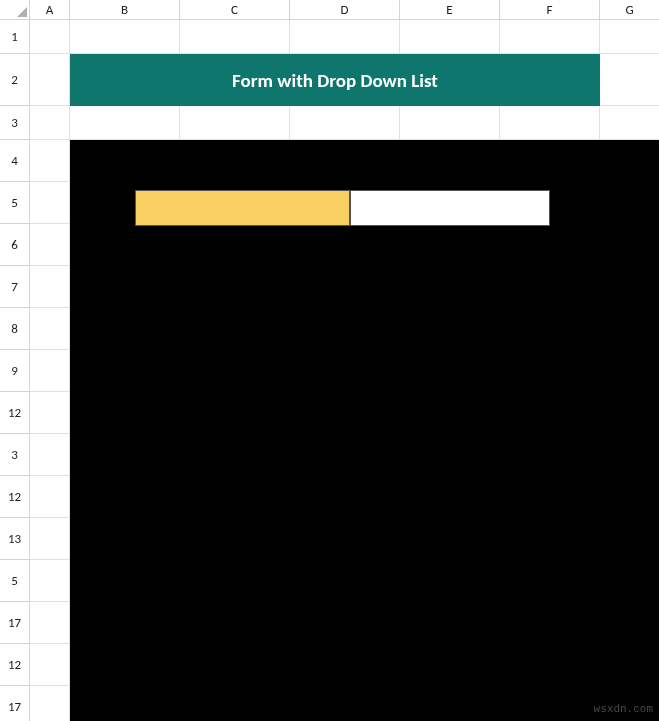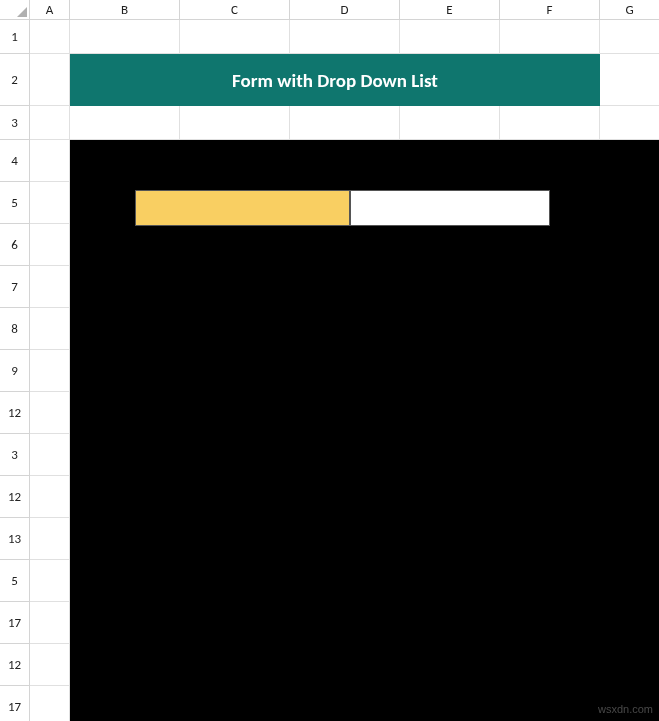--- a/index.html
+++ b/index.html
@@ -100,21 +100,21 @@
       height: 36px;
       background: #fff;
       border: 1px solid #555;
     }
     .watermark {
       position: absolute;
       right: 6px;
       bottom: 6px;
       font-size: 11px;
       color: rgba(120,120,120,0.6);
-      font-family: Liberation Sans, sans-serif;
+      font-family: Liberation Mono, monospace;
     }
   </style>
 </head>
 <body>
 
 <div class="spreadsheet">
 
   <div class="corner"></div>
 
   <div class="col-header">A</div>

